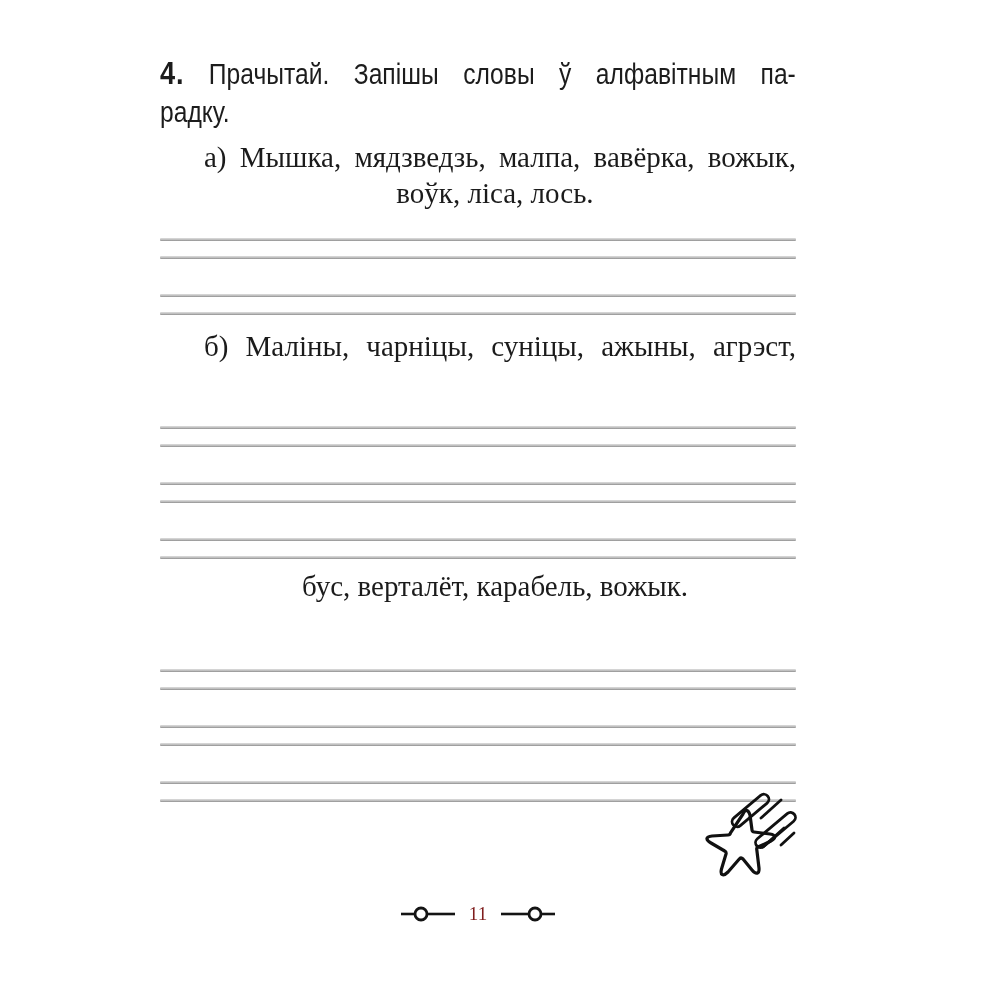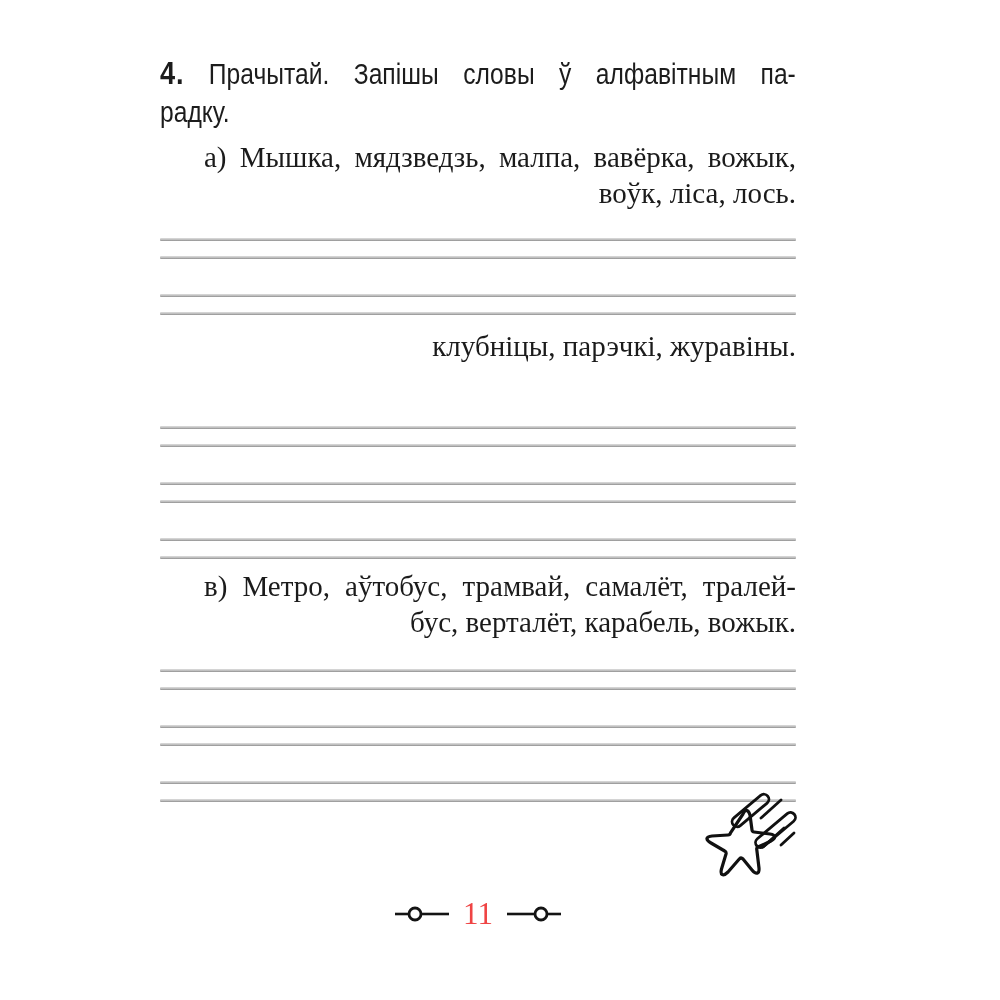--- a/index.html
+++ b/index.html
@@ -21,41 +21,41 @@
   .ex-num  { font-weight:bold; font-size:32px; letter-spacing:1px; }
   .h-line2 { text-align:left; }
 
   
   .para {
     position:absolute; left:0; width:636px;
     font-family:Liberation Serif, serif;
     font-size:29px; line-height:36px; color:#1b1b1b;
   }
   .p1 { text-align:justify; text-align-last:justify; text-indent:44px; }
-  .p2 { text-align:right;margin-left:34px; }
+  .p2 { text-align:center;margin-left:34px; }
 
   
   .rules { position:absolute; left:0; width:636px; }
   .rule {
     height:3px;
     background:linear-gradient(to bottom, #d4d4d4 30%, #8f8f8f 100%);
     border-radius:1px;
   }
 
   
   .star-wrap { position:absolute; left:695px; top:783px; width:115px; height:102px; }
 
   
   .footer {
     position:absolute; left:0; top:899px; width:636px;
     display:flex; align-items:center; justify-content:center; gap:14px;
   }
   .page-num {
     font-family:"Liberation Serif", serif;
-    font-size:31px; color:#ef4444; line-height:30px;
+    font-size:19px; color:#7f1d1d; line-height:30px;
   }
   .orn { display:block; }
 </style>
 </head>
 <body>
 
 <div class="page">
   <div class="column">
 
     <div class="header">
@@ -68,33 +68,32 @@
       <div class="p2">воўк, ліса, лось.</div>
     </div>
     <div class="rules" style="top:238px">
         <div class="rule" style="margin-top: 0px;"></div>
         <div class="rule" style="margin-top: 15px;"></div>
         <div class="rule" style="margin-top: 35px;"></div>
         <div class="rule" style="margin-top: 15px;"></div>
       </div>
 
     <div class="para" style="top:328px">
-      <div class="p2">клубніцы, парэчкі, журавіны.</div>
+      <div class="p1">б) Маліны, чарніцы, суніцы, ажыны, агрэст,</div>
     </div>
     <div class="rules" style="top:426px">
         <div class="rule" style="margin-top: 0px;"></div>
         <div class="rule" style="margin-top: 15px;"></div>
         <div class="rule" style="margin-top: 35px;"></div>
         <div class="rule" style="margin-top: 15px;"></div>
         <div class="rule" style="margin-top: 35px;"></div>
         <div class="rule" style="margin-top: 15px;"></div>
       </div>
 
     <div class="para" style="top:568px">
-      <div class="p1">в) Метро, аўтобус, трамвай, самалёт, тралей-</div>
       <div class="p2">бус, верталёт, карабель, вожык.</div>
     </div>
     <div class="rules" style="top:669px">
         <div class="rule" style="margin-top: 0px;"></div>
         <div class="rule" style="margin-top: 15px;"></div>
         <div class="rule" style="margin-top: 35px;"></div>
         <div class="rule" style="margin-top: 15px;"></div>
         <div class="rule" style="margin-top: 35px;"></div>
         <div class="rule" style="margin-top: 15px;"></div>
       </div>

